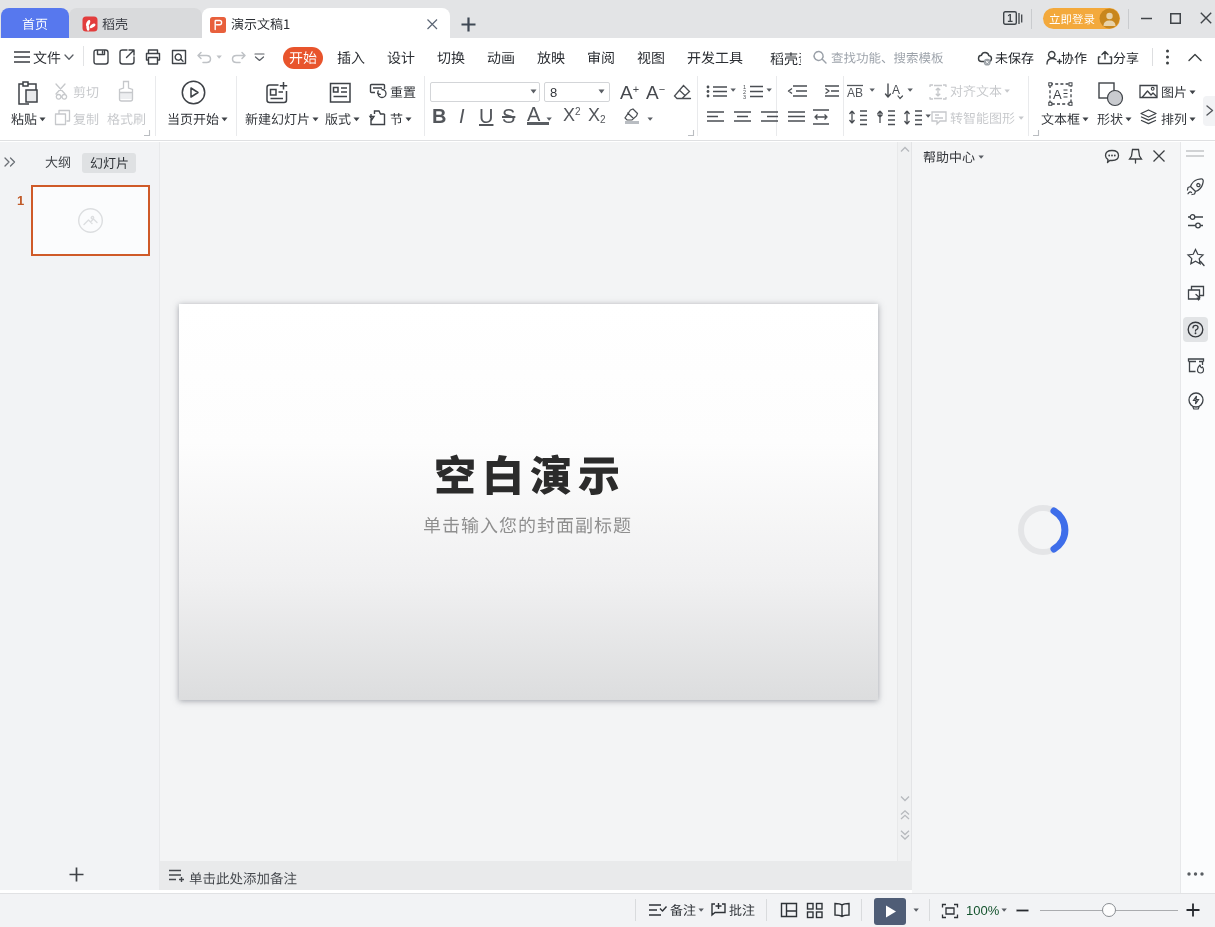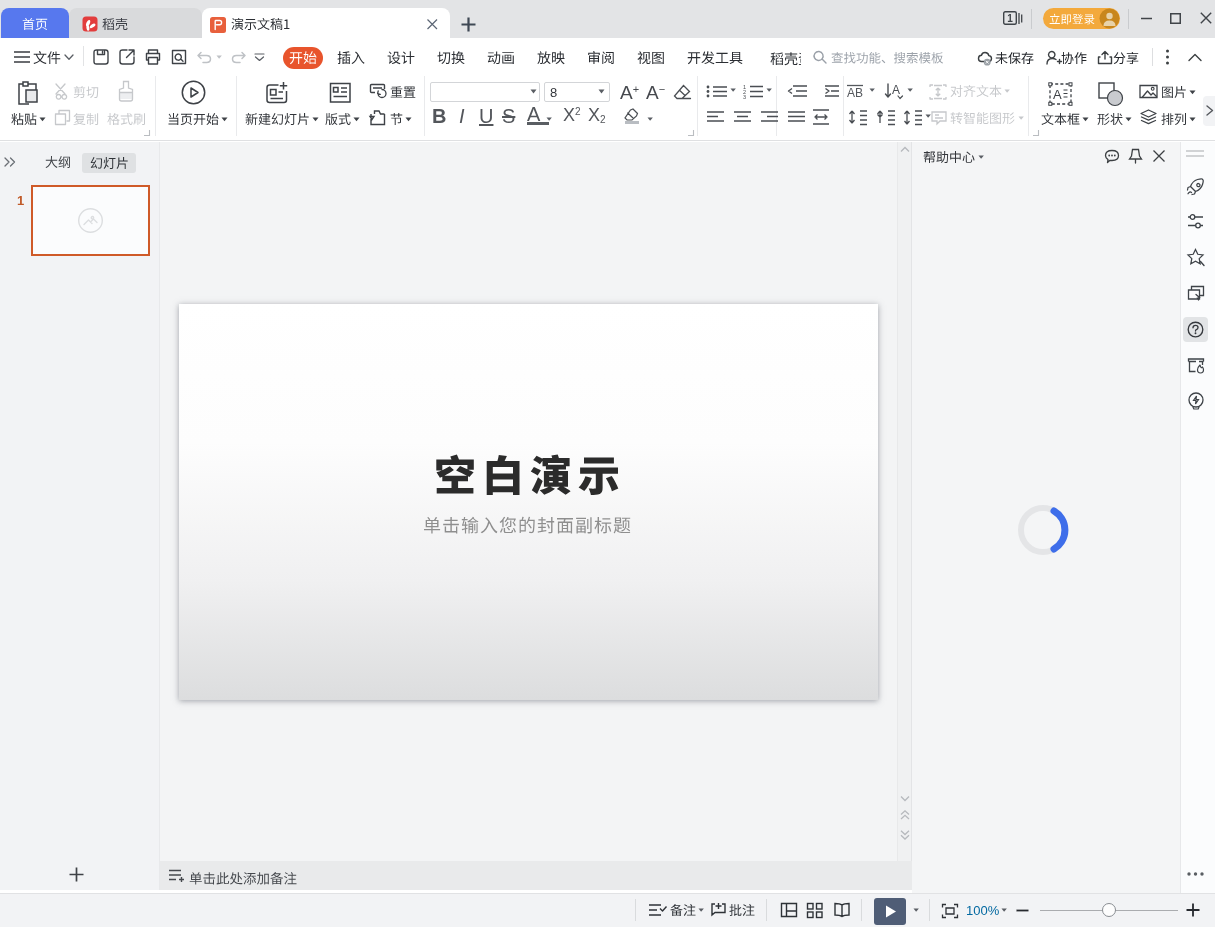--- a/index.html
+++ b/index.html
@@ -562,21 +562,21 @@
 <svg class="t" style="left:884px;top:904px;" width="14" height="15">
       <path d="M2 1.5 L12 7.5 L2 13.5 Z" fill="#fff"></path>
     </svg>
 <svg class="t" style="left:913px;top:908px;" width="8" height="6">
       <path d="M0.5 0.5 L5.9 0.5 L3.1 3.8 Z" fill="#5a5e64"></path>
     </svg>
 <div class="a" style="left:929px;top:899px;width:1px;height:22px;background:#d9dbdd"></div>
 <svg class="t" style="left:941px;top:903px;" width="18" height="16">
       <path d="M1.5 4.5 V1.5 H5 M13 1.5 H16.5 V4.5 M16.5 11.5 V14.5 H13 M5 14.5 H1.5 V11.5 M5 5 H13 V11 H5 Z" stroke="#2e3237" stroke-width="1.3" fill="none" stroke-linecap="butt" stroke-linejoin="miter"></path>
     </svg>
-<div class="a" style="left:966px;top:903px;width:42px;height:15px;font-size:13px;color:#0369a1">100%</div>
+<div class="a" style="left:966px;top:903px;width:42px;height:15px;font-size:13px;color:#14532d">100%</div>
 <svg class="t" style="left:1001px;top:908px;" width="8" height="6">
       <path d="M0.5 0.5 L5.9 0.5 L3.1 3.8 Z" fill="#5a5e64"></path>
     </svg>
 <svg class="t" style="left:1016px;top:909px;" width="13" height="3">
       <path d="M0.5 1.5 H12.5" stroke="#26292e" stroke-width="1.8" fill="none" stroke-linecap="butt" stroke-linejoin="round"></path>
     </svg>
 <div class="a" style="left:1040px;top:909.5px;width:138px;height:1.5px;background:#aaacaf"></div>
 <div class="a" style="left:1102px;top:903px;width:14px;height:14px;background:#fdfdfd;border:1.5px solid #898d92;border-radius:50%"></div>
 <svg class="t" style="left:1186px;top:903px;" width="14" height="14">
       <path d="M7 0.5 V13.5 M0.5 7 H13.5" stroke="#26292e" stroke-width="1.8" fill="none" stroke-linecap="butt" stroke-linejoin="round"></path>

